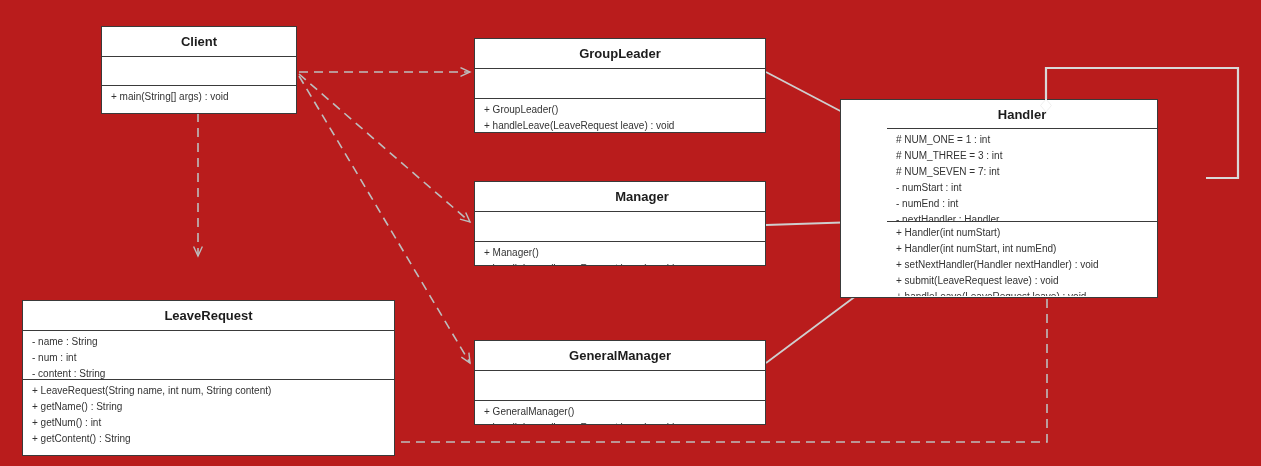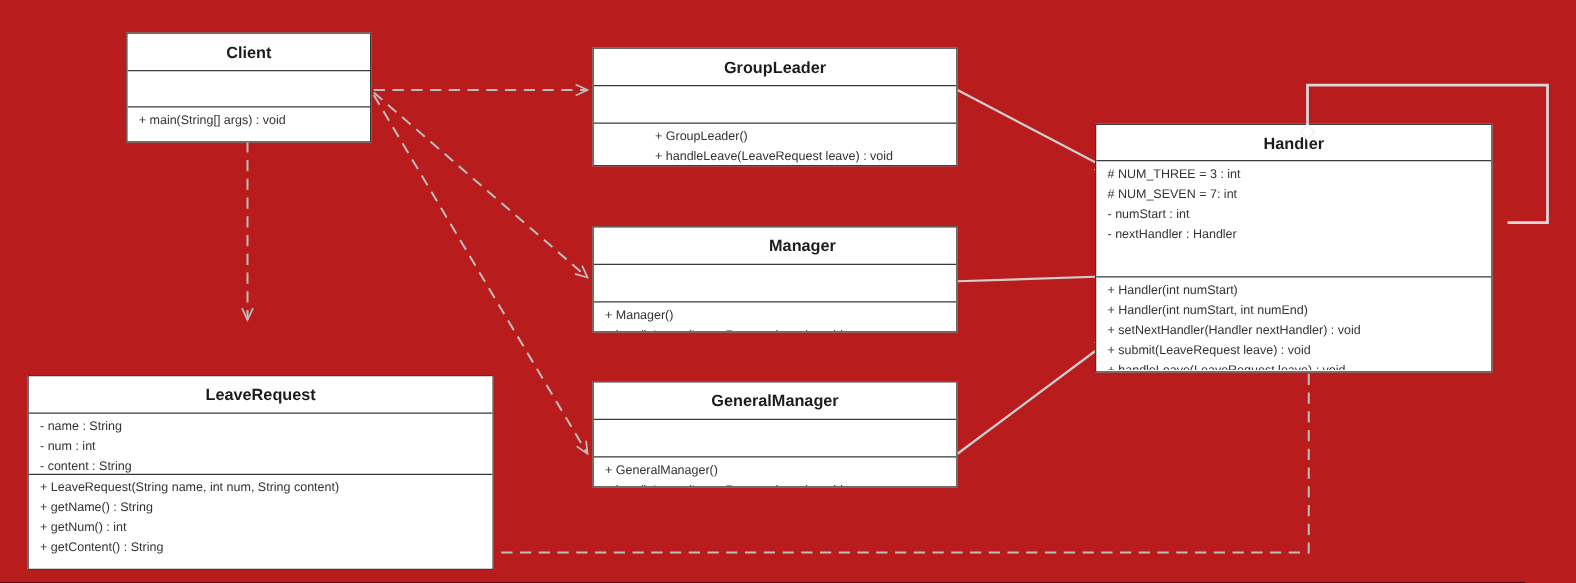--- a/index.html
+++ b/index.html
@@ -131,38 +131,38 @@
     <div class="uml-compartment" style="height:27px;">
       <div class="uml-line">+ main(String[] args) : void</div>
     </div>
   </div>
 
   <div class="uml-class" style="left:474px; top:38px; width:292px; height:95px;">
     <div class="uml-name" style="height:29px;">GroupLeader</div>
     <div class="uml-sep"></div>
     <div class="uml-compartment empty-compartment" style="height:29px;"></div>
     <div class="uml-sep"></div>
-    <div class="uml-compartment" style="height:33px;padding-left:40px;">
+    <div class="uml-compartment" style="height:33px;">
       <div class="uml-line">+ GroupLeader()</div>
       <div class="uml-line">+ handleLeave(LeaveRequest leave) : void</div>
     </div>
   </div>
 
   <div class="uml-class" style="left:474px; top:181px; width:292px; height:85px;">
     <div class="uml-name" style="height:29px;padding-left:44px;">Manager</div>
     <div class="uml-sep"></div>
     <div class="uml-compartment empty-compartment" style="height:29px;"></div>
     <div class="uml-sep"></div>
     <div class="uml-compartment" style="height:23px;">
       <div class="uml-line">+ Manager()</div>
       <div class="uml-line">+ handleLeave(LeaveRequest leave) : void</div>
     </div>
   </div>
 
-  <div class="uml-class" style="left:474px; top:305px; width:292px; height:85px;">
+  <div class="uml-class" style="left:474px; top:340px; width:292px; height:85px;">
     <div class="uml-name" style="height:29px;">GeneralManager</div>
     <div class="uml-sep"></div>
     <div class="uml-compartment empty-compartment" style="height:29px;"></div>
     <div class="uml-sep"></div>
     <div class="uml-compartment" style="height:23px;">
       <div class="uml-line">+ GeneralManager()</div>
       <div class="uml-line">+ handleLeave(LeaveRequest leave) : void</div>
     </div>
   </div>
 
@@ -176,27 +176,29 @@
     </div>
     <div class="uml-sep"></div>
     <div class="uml-compartment" style="height:72px;">
       <div class="uml-line">+ LeaveRequest(String name, int num, String content)</div>
       <div class="uml-line">+ getName() : String</div>
       <div class="uml-line">+ getNum() : int</div>
       <div class="uml-line">+ getContent() : String</div>
     </div>
   </div>
 
-  <div class="uml-class" style="left:876px; top:99px; width:318px; height:199px;">
+  <div class="uml-class" style="left:840px; top:99px; width:318px; height:199px;padding-left:46px;">
     <div class="uml-name" style="height:28px;">Handler</div>
     <div class="uml-sep"></div>
     <div class="uml-compartment" style="height:92px;">
+      <div class="uml-line"># NUM_ONE = 1 :   int</div>
       <div class="uml-line"># NUM_THREE = 3 :   int</div>
       <div class="uml-line"># NUM_SEVEN = 7:   int</div>
       <div class="uml-line">- numStart :   int</div>
+      <div class="uml-line">- numEnd :   int</div>
       <div class="uml-line">- nextHandler :   Handler</div>
     </div>
     <div class="uml-sep"></div>
     <div class="uml-compartment" style="height:74px;">
       <div class="uml-line">+ Handler(int numStart)</div>
       <div class="uml-line">+ Handler(int numStart, int numEnd)</div>
       <div class="uml-line">+ setNextHandler(Handler nextHandler) :   void</div>
       <div class="uml-line">+ submit(LeaveRequest leave) :   void</div>
       <div class="uml-line">+ handleLeave(LeaveRequest leave) :   void</div>
     </div>

